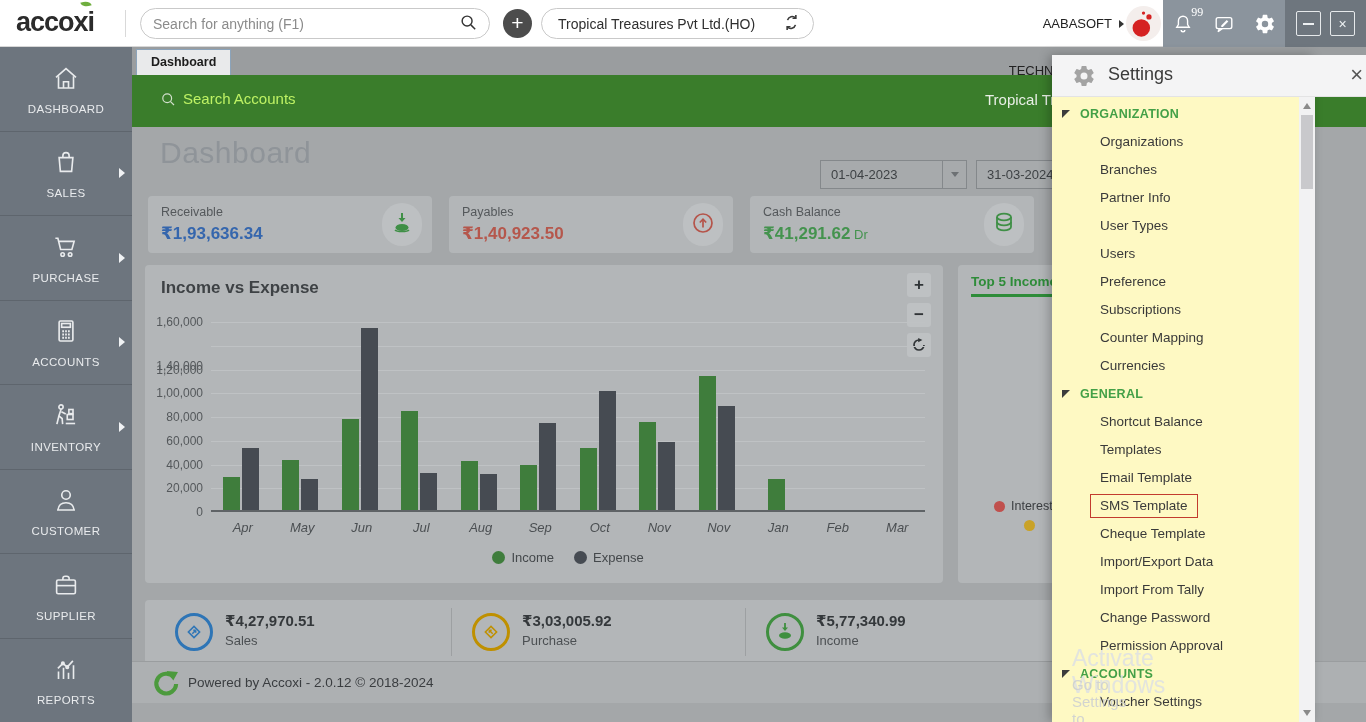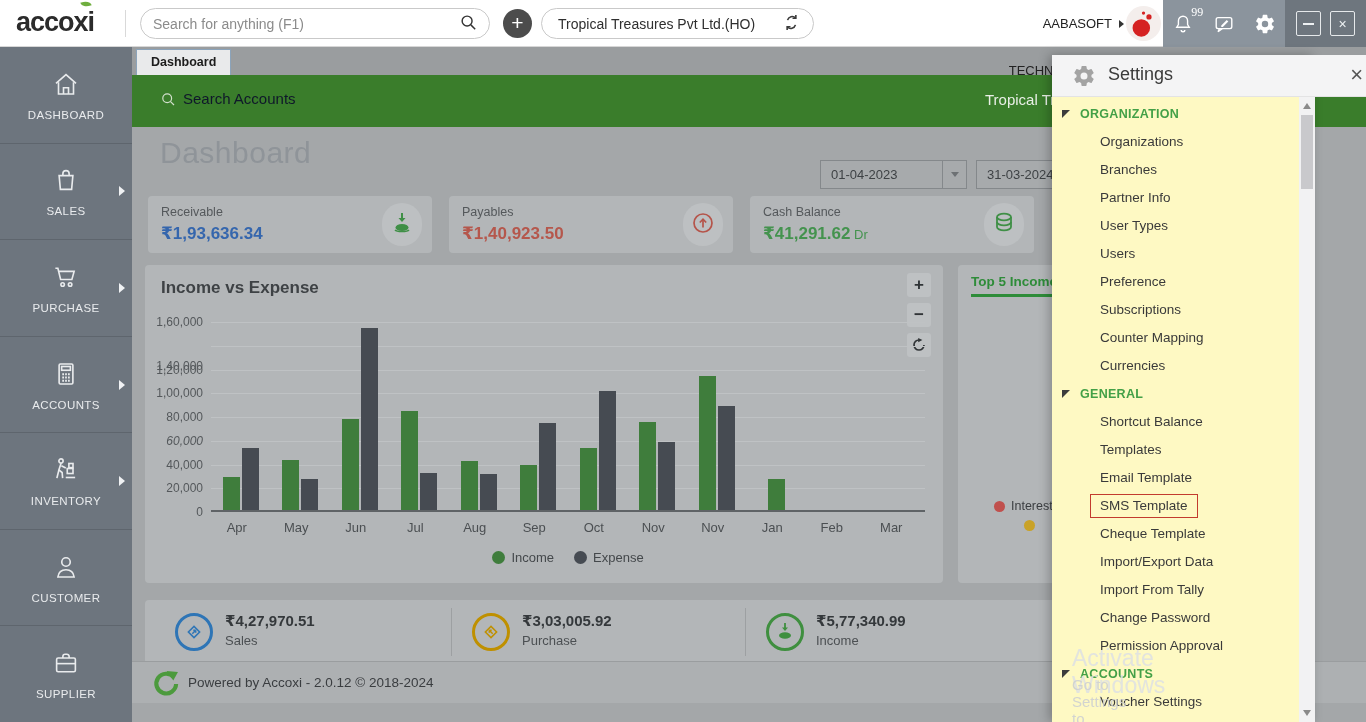--- a/index.html
+++ b/index.html
@@ -33,21 +33,21 @@
   .side-item { flex:1; border-bottom:1px solid #5e656d; display:flex; flex-direction:column; align-items:center; justify-content:center; gap:6px; position:relative; cursor:default; }
   .side-item:last-child { border-bottom:none; }
   .side-label { color:#e9ebed; font-size:11.5px; letter-spacing:.4px; }
   .side-chevron { position:absolute; right:7px; top:50%; margin-top:-5px; width:0; height:0; border-left:6px solid #f0f2f4; border-top:5px solid transparent; border-bottom:5px solid transparent; }
 
   
   .main { position:absolute; left:132px; top:47px; width:1234px; height:675px; background:#a4a7a9; z-index:1; }
   .tabstrip { position:absolute; left:0; top:0; width:1234px; height:28px; background:#9a9d9f; }
   .tab { position:absolute; left:4px; top:2px; height:26px; padding:0 14px; background:#e9eaeb; border:1px solid #8ba3ba; border-bottom:none; font-size:12.5px; font-weight:bold; color:#1c1c1c; line-height:25px; }
   .greenbar { position:absolute; left:0; top:28px; width:1234px; height:52px; background:#3a7d2b; }
-  .greenbar .sa { position:absolute; left:28px; top:15px; display:flex; align-items:center; gap:7px; color:#0f172a; font-size:15px; }
+  .greenbar .sa { position:absolute; left:28px; top:15px; display:flex; align-items:center; gap:7px; color:#bef264; font-size:15px; }
   .greenbar .org { position:absolute; left:853px; top:16px; color:#e9efe6; font-size:15px; white-space:nowrap; }
   .page-title { position:absolute; left:28px; top:89px; font-size:30px; font-weight:300; color:#8f9499; letter-spacing:.5px; }
   .date-input { position:absolute; top:93px; height:29px; background:#a7aaac; border:1px solid #84888b; display:flex; align-items:center;margin-top:20px; }
   .date-input .val { padding-left:10px; font-size:13px; color:#3e4245; flex:1; white-space:nowrap; overflow:hidden; }
   .date-input .dd { width:24px; height:100%; border-left:1px solid #84888b; display:flex; align-items:center; justify-content:center; }
   .date-input .dd i { width:0; height:0; border-top:5px solid #6d7174; border-left:4px solid transparent; border-right:4px solid transparent; }
   #date-from { left:688px; width:147px; }
   #date-to { left:844px; width:147px; }
 
   
@@ -61,21 +61,21 @@
   
   .chart-card { position:absolute; left:13px; top:218px; width:798px; height:318px; background:#b3b6b8; border-radius:4px; }
   .chart-title { position:absolute; left:16px; top:13px; font-size:17px; font-weight:bold; color:#3e4245; }
   .chart-ctrl { position:absolute; left:762px; width:24px; height:24px; background:#bec1c3; border-radius:3px; color:#303437; font-size:17px; font-weight:bold; display:flex; align-items:center; justify-content:center; }
   .plot { position:absolute; left:66px; top:57px; width:714px; height:190px; border-bottom:2px solid #5f6366; }
   .gridline { position:absolute; left:0; width:714px; height:1px; background:#bfc2c4; }
   .ylabels { position:absolute; left:0; top:57px; width:58px; height:200px; }
   .ylabel { position:absolute; right:0; font-size:12px; color:#54585b; }
   .bargroup { position:absolute; bottom:0; height:190px; display:flex; align-items:flex-end; justify-content:center; gap:2px; }
   .bar { width:17px; }
-  .xlabels { position:absolute; left:62px; top:255px; width:714px; height:18px; }
+  .xlabels { position:absolute; left:68px; top:255px; width:714px; height:18px;font-style:italic; }
   .xlabel { position:absolute; text-align:center; font-size:13px; color:#4b4f52; }
   .chart-legend { position:absolute; left:66px; top:285px; width:714px; display:flex; justify-content:center; gap:20px; }
   .chart-legend .item { display:flex; align-items:center; gap:6px; font-size:13px; color:#44484b; }
   .dot { width:13px; height:13px; border-radius:50%; }
 
   
   .top5 { position:absolute; left:826px; top:218px; width:290px; height:318px; background:#b3b6b8; border-radius:4px; overflow:hidden; }
   .top5 .t { position:absolute; left:13px; top:9px; font-size:13.5px; font-weight:bold; color:#2e8c39; white-space:nowrap; }
   .top5 .u { position:absolute; left:13px; top:29px; width:90px; height:3px; background:#2e8c39; }
   .t5-leg { position:absolute; display:flex; align-items:center; gap:6px; font-size:12.5px; color:#3a3d40; white-space:nowrap; }
@@ -235,20 +235,29 @@
       <span class="side-label">CUSTOMER</span>
     </div>
     <div class="side-item">
       <span><svg width="30" height="30" viewBox="0 0 24 24" fill="none" stroke="#e9ebed" stroke-width="1.3">
           <rect x="4.5" y="8" width="15" height="11" rx="1.2"></rect>
           <path d="M9.5 8V6.8A1.8 1.8 0 0 1 11.3 5h1.4a1.8 1.8 0 0 1 1.8 1.8V8"></path>
           <path d="M4.5 12.5h15"></path>
         </svg></span>
       <span class="side-label">SUPPLIER</span>
     </div>
+    <div class="side-item">
+      <span><svg width="30" height="30" viewBox="0 0 24 24" fill="none" stroke="#e9ebed" stroke-width="1.3">
+          <path d="M6 20v-6M10 20v-9M14 20v-5M18 20V9"></path>
+          <path d="M5.5 11.5 9.5 7.5l3.5 3 4.5-5"></path>
+          <circle cx="9.5" cy="7.5" r="1"></circle>
+          <circle cx="13" cy="10.5" r="1"></circle>
+        </svg></span>
+      <span class="side-label">REPORTS</span>
+    </div>
   </div>
 
 <div class="main">
   <div class="tabstrip">
     <div class="tab">Dashboard</div>
   </div>
 
   <div class="greenbar">
     <span class="sa">
       <svg width="16" height="16" viewBox="0 0 20 20">
@@ -321,21 +330,21 @@
       <svg width="14" height="14" viewBox="0 0 14 14" fill="none" stroke="#303437" stroke-width="1.7">
           <path d="M12 7A5 5 0 1 1 7 2"></path>
           <path d="M7 2h3.2M7 2v3.2" stroke-width="0"></path>
           <polygon points="6.2,0 10.4,2 6.2,4.2" fill="#303437" stroke="none"></polygon>
         </svg>
     </div>
     <div class="ylabels" id="ylabels">
         <div class="ylabel" style="top: 183px;">0</div>
         <div class="ylabel" style="top: 159.25px;">20,000</div>
         <div class="ylabel" style="top: 135.5px;">40,000</div>
-        <div class="ylabel" style="top: 111.75px; font-style: italic;">60,000</div>
+        <div class="ylabel" style="top: 111.75px;">60,000</div>
         <div class="ylabel" style="top: 88px;">80,000</div>
         <div class="ylabel" style="top: 64.25px;">1,00,000</div>
         <div class="ylabel" style="top: 40.5px;">1,20,000</div>
         <div class="ylabel" style="top: 16.75px; margin-top: 20px;">1,40,000</div>
         <div class="ylabel" style="top: -7px;">1,60,000</div>
       </div>
     <div class="plot" id="plot">
         <div class="gridline" style="top: 166.25px;"></div>
         <div class="gridline" style="top: 142.5px;"></div>
         <div class="gridline" style="top: 118.75px;"></div>

